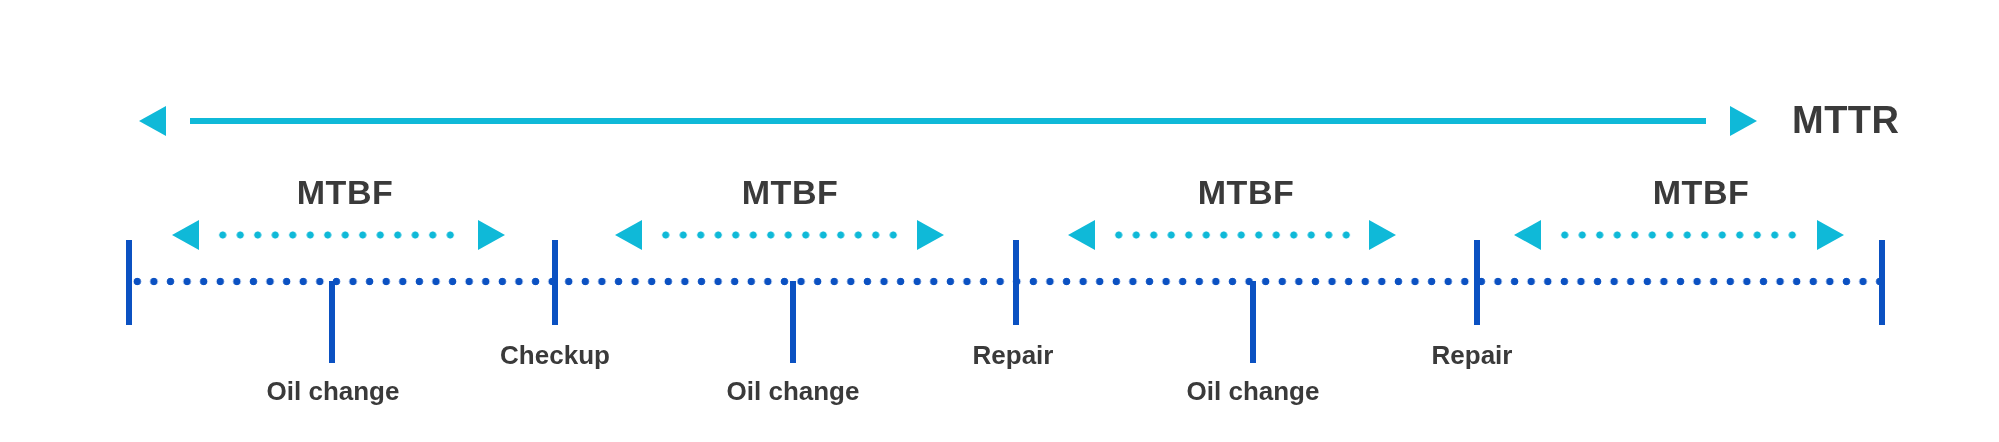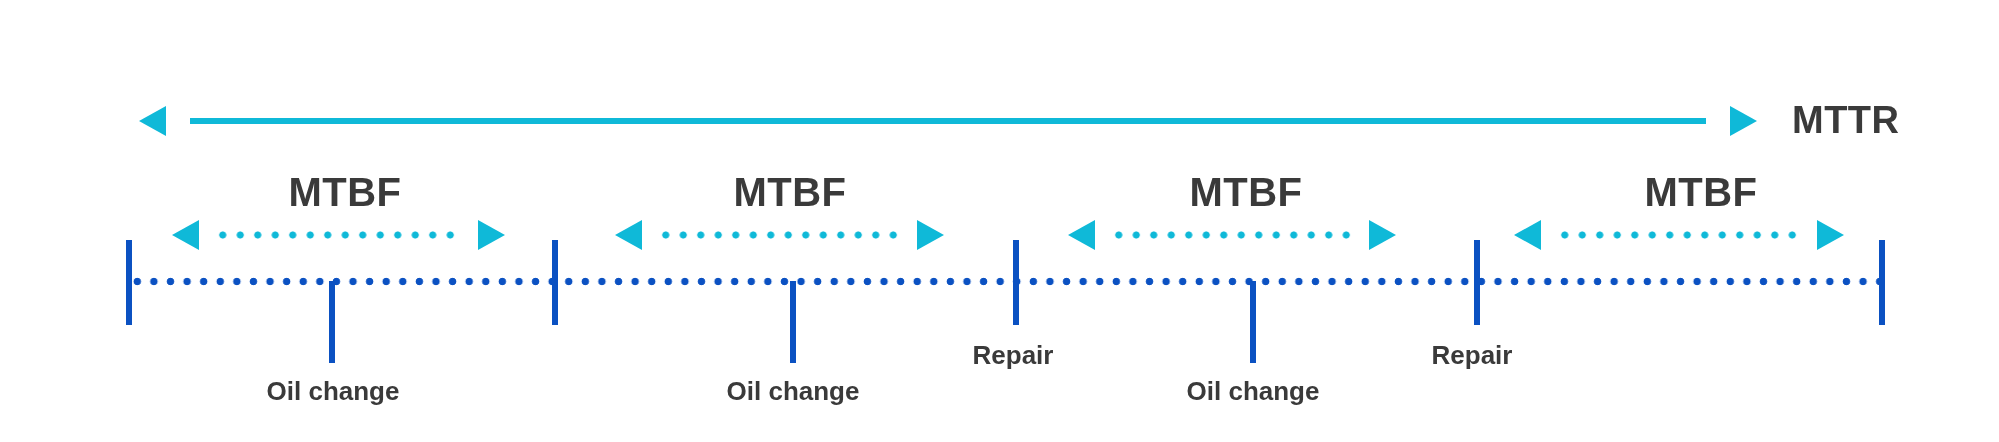--- a/index.html
+++ b/index.html
@@ -68,21 +68,21 @@
 
   
   .lbl {
     position: absolute;
     color: var(--text);
     font-weight: 700;
     white-space: nowrap;
   }
   .lbl-center { transform: translateX(-50%); text-align: center; }
   .mttr-label { font-size: 38px; line-height: 40px; letter-spacing: 0.5px; }
-  .mtbf-label { font-size: 40px; line-height: 36px; letter-spacing: 0.5px; }
+  .mtbf-label { font-size: 34px; line-height: 36px; letter-spacing: 0.5px; }
   .event-label { font-size: 26px; line-height: 33px; }
   .two-line { white-space: pre-line; }
 </style>
 </head>
 <body>
 
 <div class="canvas">
 
   <div class="arrow" style="left:79px; top:58px; width:1642px;">
     <div class="tri tri-left"></div>
@@ -123,18 +123,19 @@
   <div class="tick tick-tall" style="left:504px;"></div>
   <div class="tick tick-tall" style="left:965px;"></div>
   <div class="tick tick-tall" style="left:1426px;"></div>
   <div class="tick tick-tall" style="left:1831px;"></div>
 
   <div class="tick tick-down" style="left:281px;"></div>
   <div class="tick tick-down" style="left:742px;"></div>
   <div class="tick tick-down" style="left:1202px;"></div>
 
   <div class="lbl event-label lbl-center" style="left:285px; top:327px;">Oil change</div>
+  <div class="lbl event-label lbl-center" style="left:507px; top:291px;">Checkup</div>
   <div class="lbl event-label lbl-center" style="left:745px; top:327px;">Oil change</div>
   <div class="lbl event-label lbl-center" style="left:965px; top:291px;">Repair</div>
   <div class="lbl event-label lbl-center" style="left:1205px; top:327px;">Oil change</div>
   <div class="lbl event-label lbl-center" style="left:1424px; top:291px;">Repair</div>
 
 </div>
 
 </body></html>

